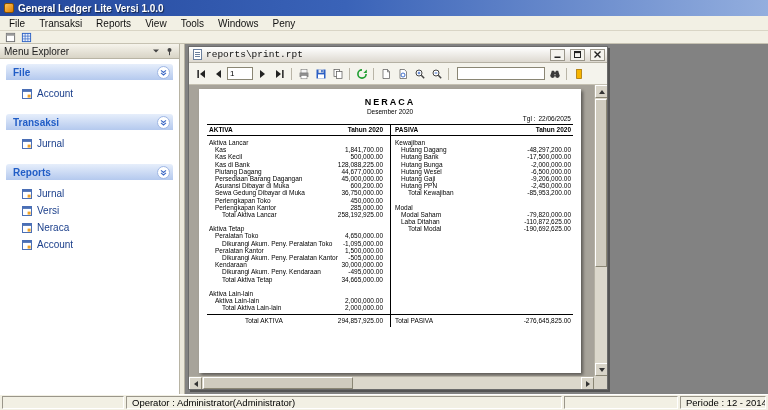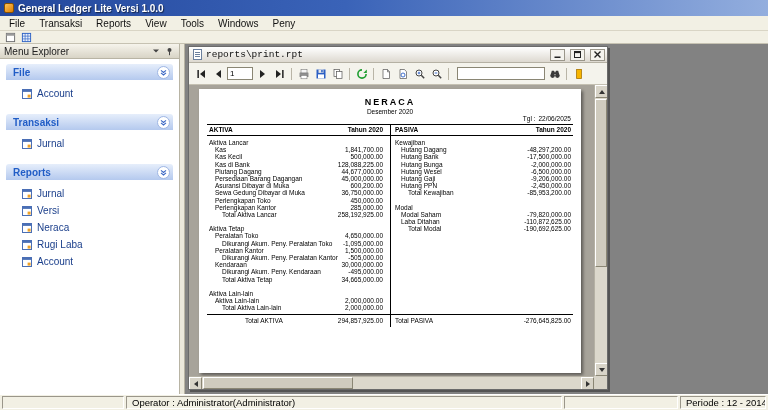--- a/index.html
+++ b/index.html
@@ -255,28 +255,20 @@
                     <rect x="5.6" y="5.6" width="3" height="3" fill="#f0a227"></rect>
                   </svg></span>
                 <span class="sb-item-label">Neraca</span>
               </div>
               <div class="sb-item">
                 <span><svg width="10" height="10" viewBox="0 0 10 10">
                     <rect x="0.5" y="0.5" width="9" height="9" fill="#fff" stroke="#4a6fb5"></rect>
                     <rect x="0.5" y="0.5" width="9" height="2.4" fill="#4a6fb5"></rect>
                     <rect x="5.6" y="5.6" width="3" height="3" fill="#f0a227"></rect>
                   </svg></span>
-                <span class="sb-item-label">Rugi Laba</span>
-              </div>
-              <div class="sb-item">
-                <span><svg width="10" height="10" viewBox="0 0 10 10">
-                    <rect x="0.5" y="0.5" width="9" height="9" fill="#fff" stroke="#4a6fb5"></rect>
-                    <rect x="0.5" y="0.5" width="9" height="2.4" fill="#4a6fb5"></rect>
-                    <rect x="5.6" y="5.6" width="3" height="3" fill="#f0a227"></rect>
-                  </svg></span>
                 <span class="sb-item-label">Account</span>
               </div>
             </div>
           </div>
         </div>
     </div>
 
     <div class="splitter"></div>
 
     <div class="mdi">

